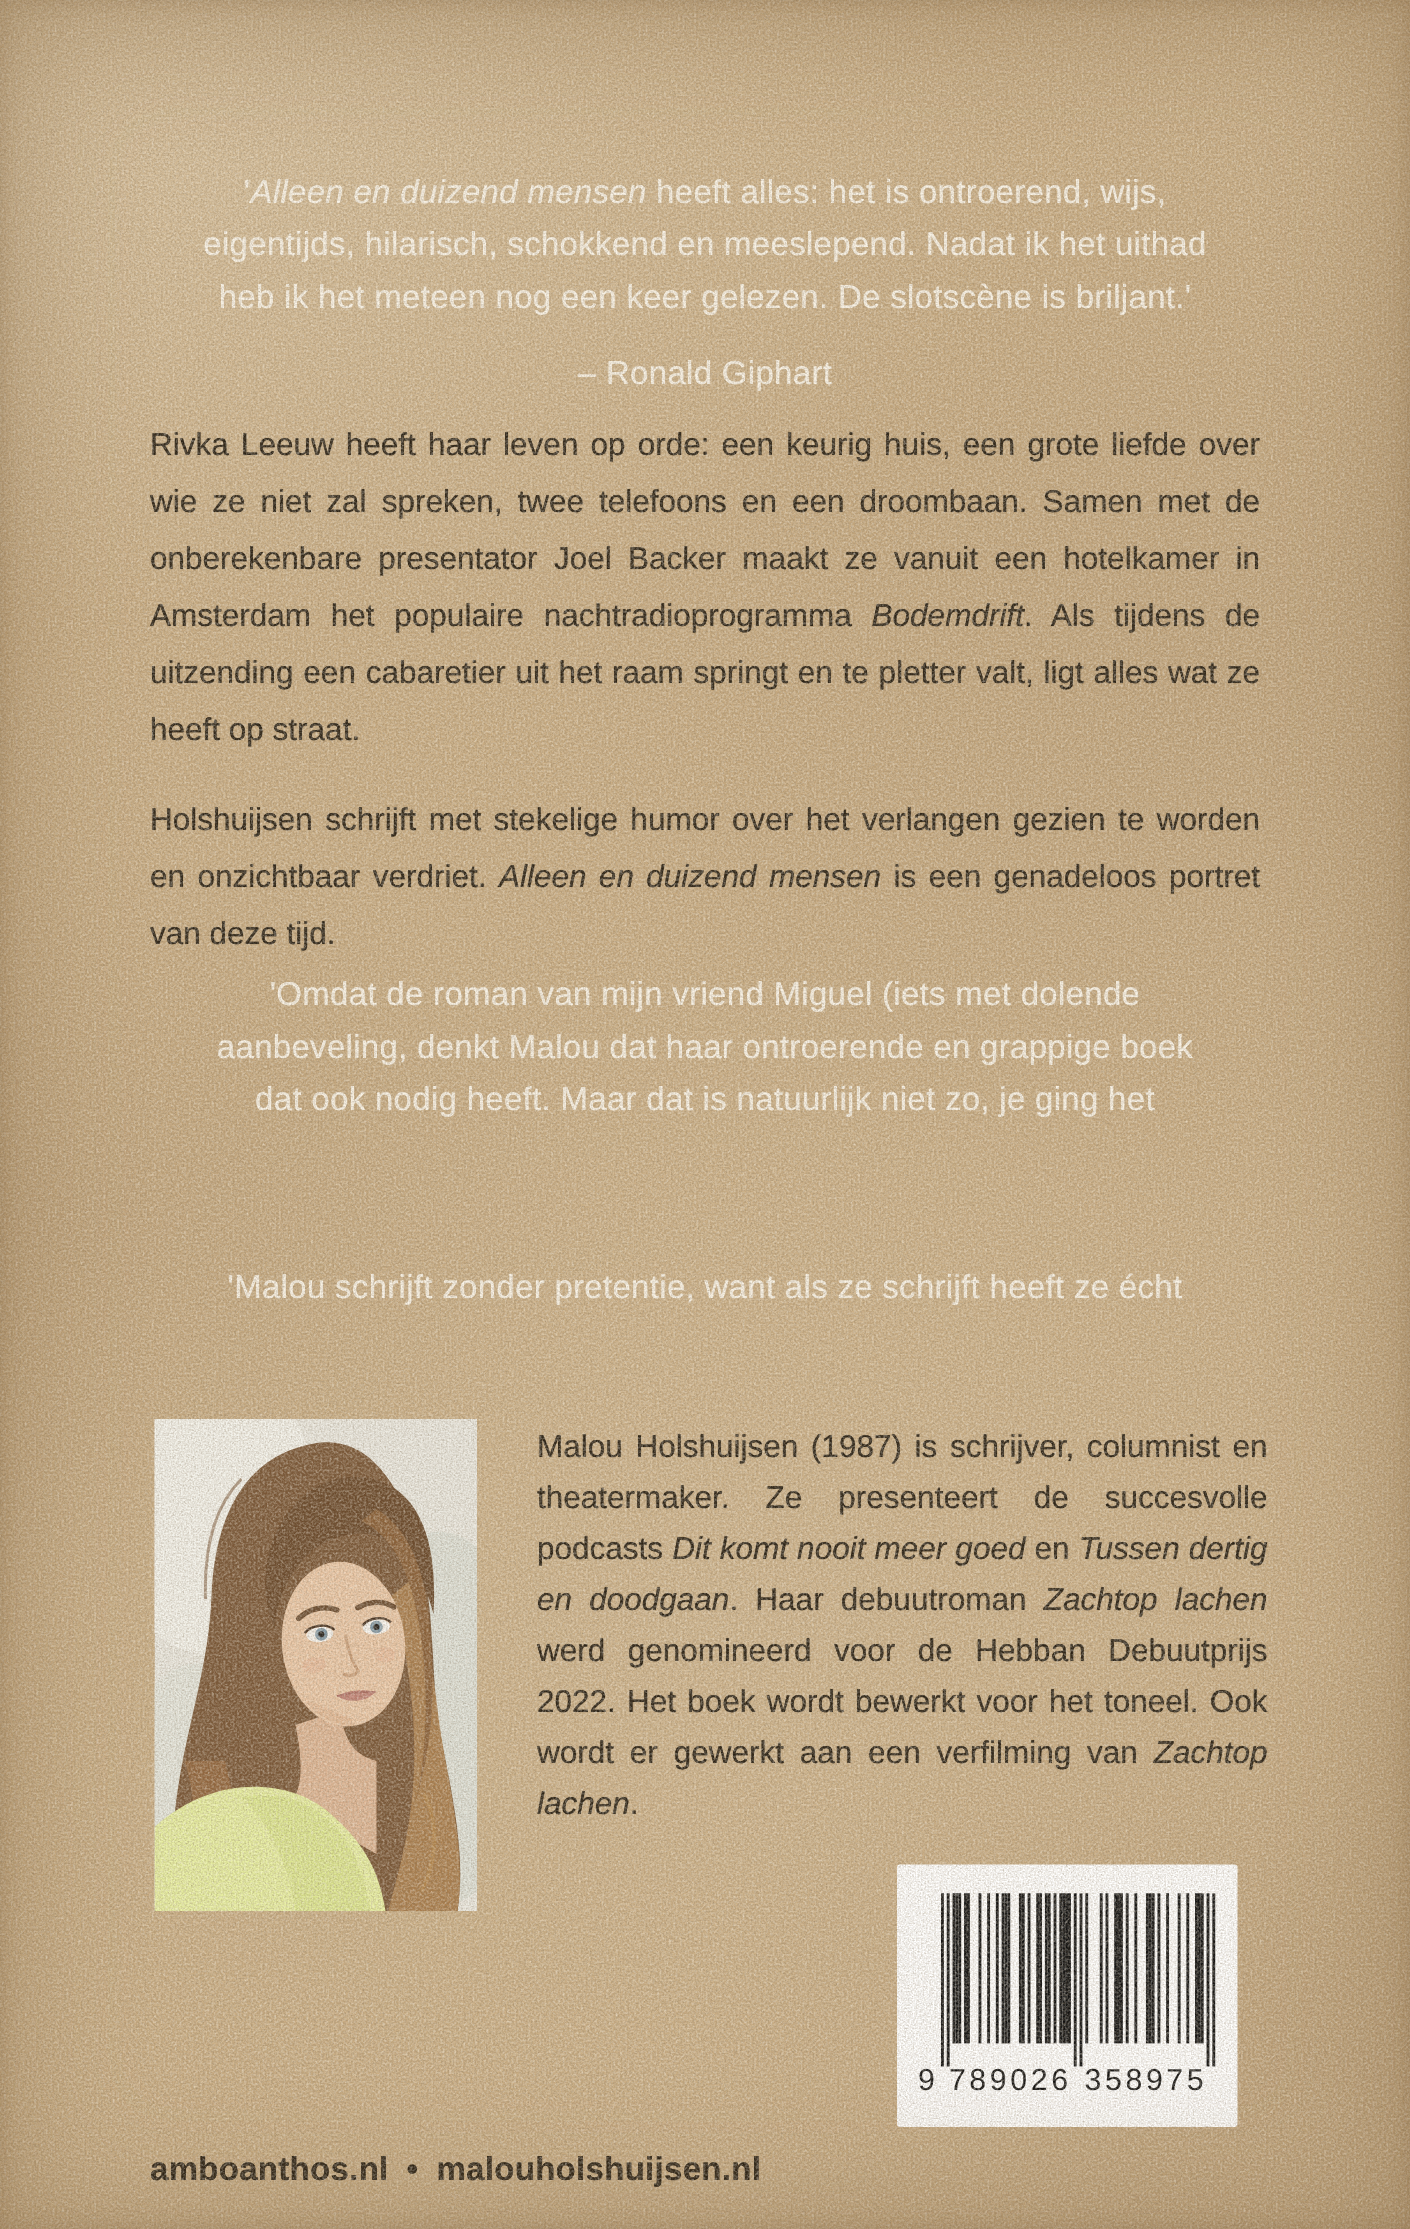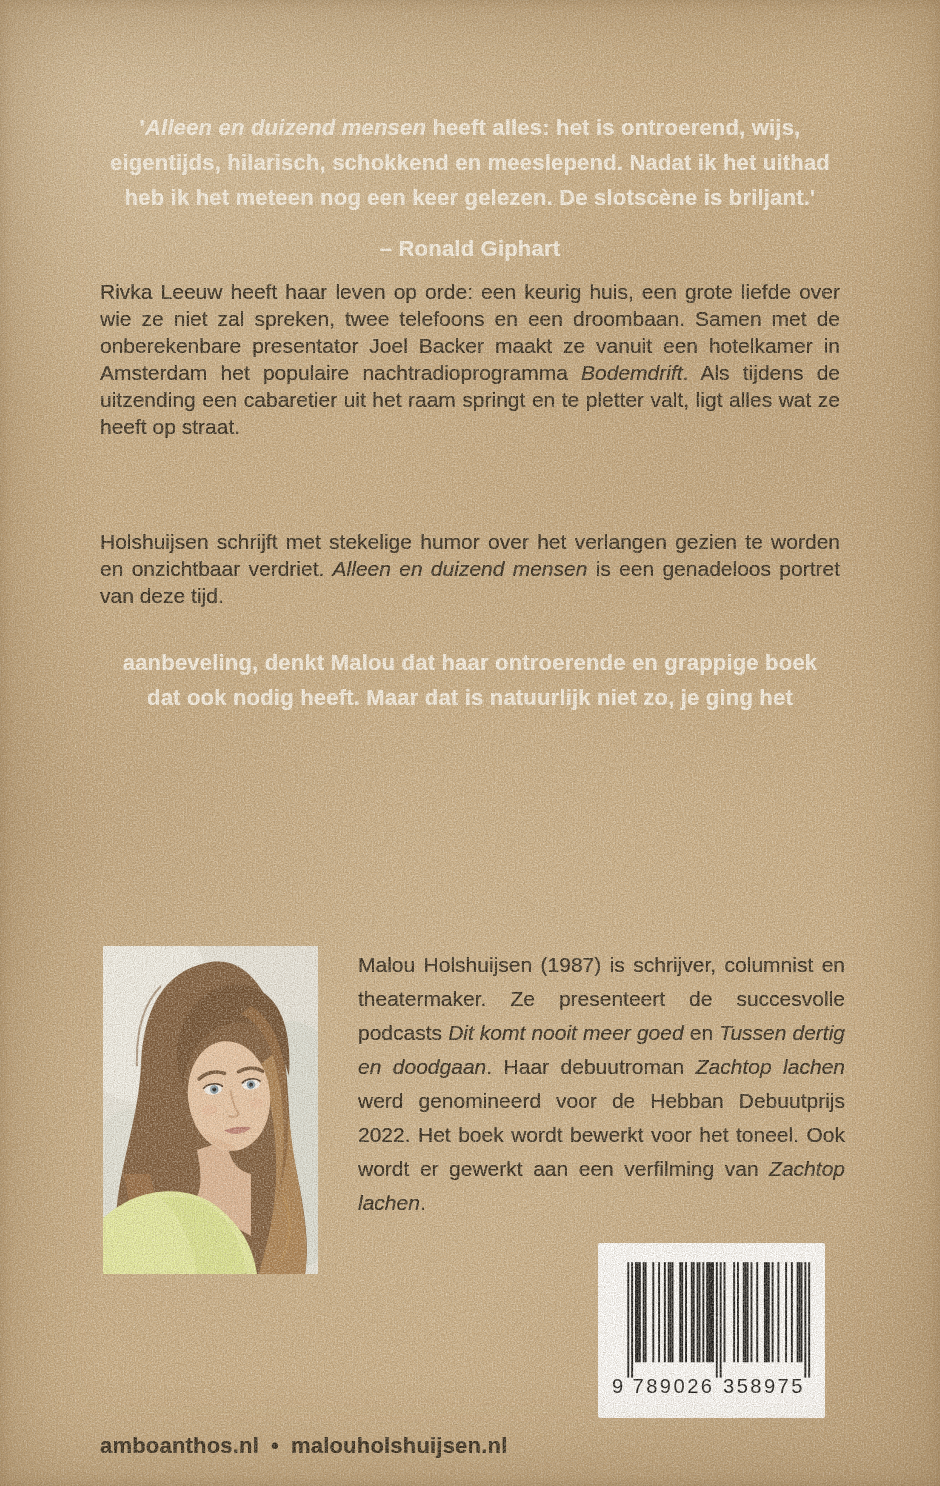--- a/index.html
+++ b/index.html
@@ -34,24 +34,24 @@
     position:absolute;inset:0;width:100%;height:100%;
     z-index:5;pointer-events:none;
   }
   .block{position:absolute;left:100px;width:740px;}
   .quote{
     color:var(--light);
     text-align:center;
     font-size:22px;line-height:35px;letter-spacing:.2px;
     text-shadow:0 0 .5px rgba(247,240,227,.85);
   }
-  .quote .line{white-space:nowrap;font-weight:bold;}
+  .quote .line{white-space:nowrap;}
   .attribution{margin-top:16px;}
   .para{
-    font-size:21px;line-height:27px;
+    font-size:21px;line-height:38px;
     text-align:justify;
     letter-spacing:0;
     text-shadow:0 0 .45px rgba(43,34,21,.8);
   }
   .bio{
     position:absolute;left:358px;top:948px;width:487px;
     font-size:21px;line-height:34px;
     text-align:justify;
     text-shadow:0 0 .45px rgba(43,34,21,.8);
   }
@@ -90,27 +90,29 @@
       </div>
     <div class="line attribution">– Ronald Giphart</div>
   </div>
 
   <div class="block para" style="top:278px;"><span>Rivka Leeuw heeft haar leven op orde: een keurig huis, een grote liefde over wie ze niet zal spreken, twee telefoons en een droombaan. Samen met de onberekenbare presentator Joel Backer maakt ze vanuit een hotelkamer in Amsterdam het populaire nachtradioprogramma </span><span class="it">Bodemdrift</span><span>. Als tijdens de uitzending een cabaretier uit het raam springt en te pletter valt, ligt alles wat ze heeft op straat.</span></div>
 
   <div class="block para" style="top:528px;"><span>Holshuijsen schrijft met stekelige humor over het verlangen gezien te worden en onzichtbaar verdriet. </span><span class="it">Alleen en duizend mensen</span><span> is een genadeloos portret van deze tijd.</span></div>
 
   <div class="block quote fit" style="top:645px;">
     <div>
+        <div class="line"><span>'Omdat de roman van mijn vriend Miguel (iets met dolende</span></div>
         <div class="line"><span>aanbeveling, denkt Malou dat haar ontroerende en grappige boek</span></div>
         <div class="line"><span>dat ook nodig heeft. Maar dat is natuurlijk niet zo, je ging het</span></div>
       </div>
   </div>
 
   <div class="block quote fit" style="top:840px;">
     <div>
+        <div class="line"><span>'Malou schrijft zonder pretentie, want als ze schrijft heeft ze écht</span></div>
       </div>
   </div>
 
   <svg class="photo" viewBox="0 0 215 328" aria-hidden="true">
     <rect width="215" height="328" fill="#e9e7df"></rect>
     <ellipse cx="38" cy="62" rx="72" ry="95" fill="#f3f2ec" opacity=".85"></ellipse>
     <ellipse cx="190" cy="200" rx="62" ry="125" fill="#d7dcd1" opacity=".7"></ellipse>
     <ellipse cx="28" cy="255" rx="52" ry="92" fill="#dfe2d8" opacity=".6"></ellipse>
     <g>
 

